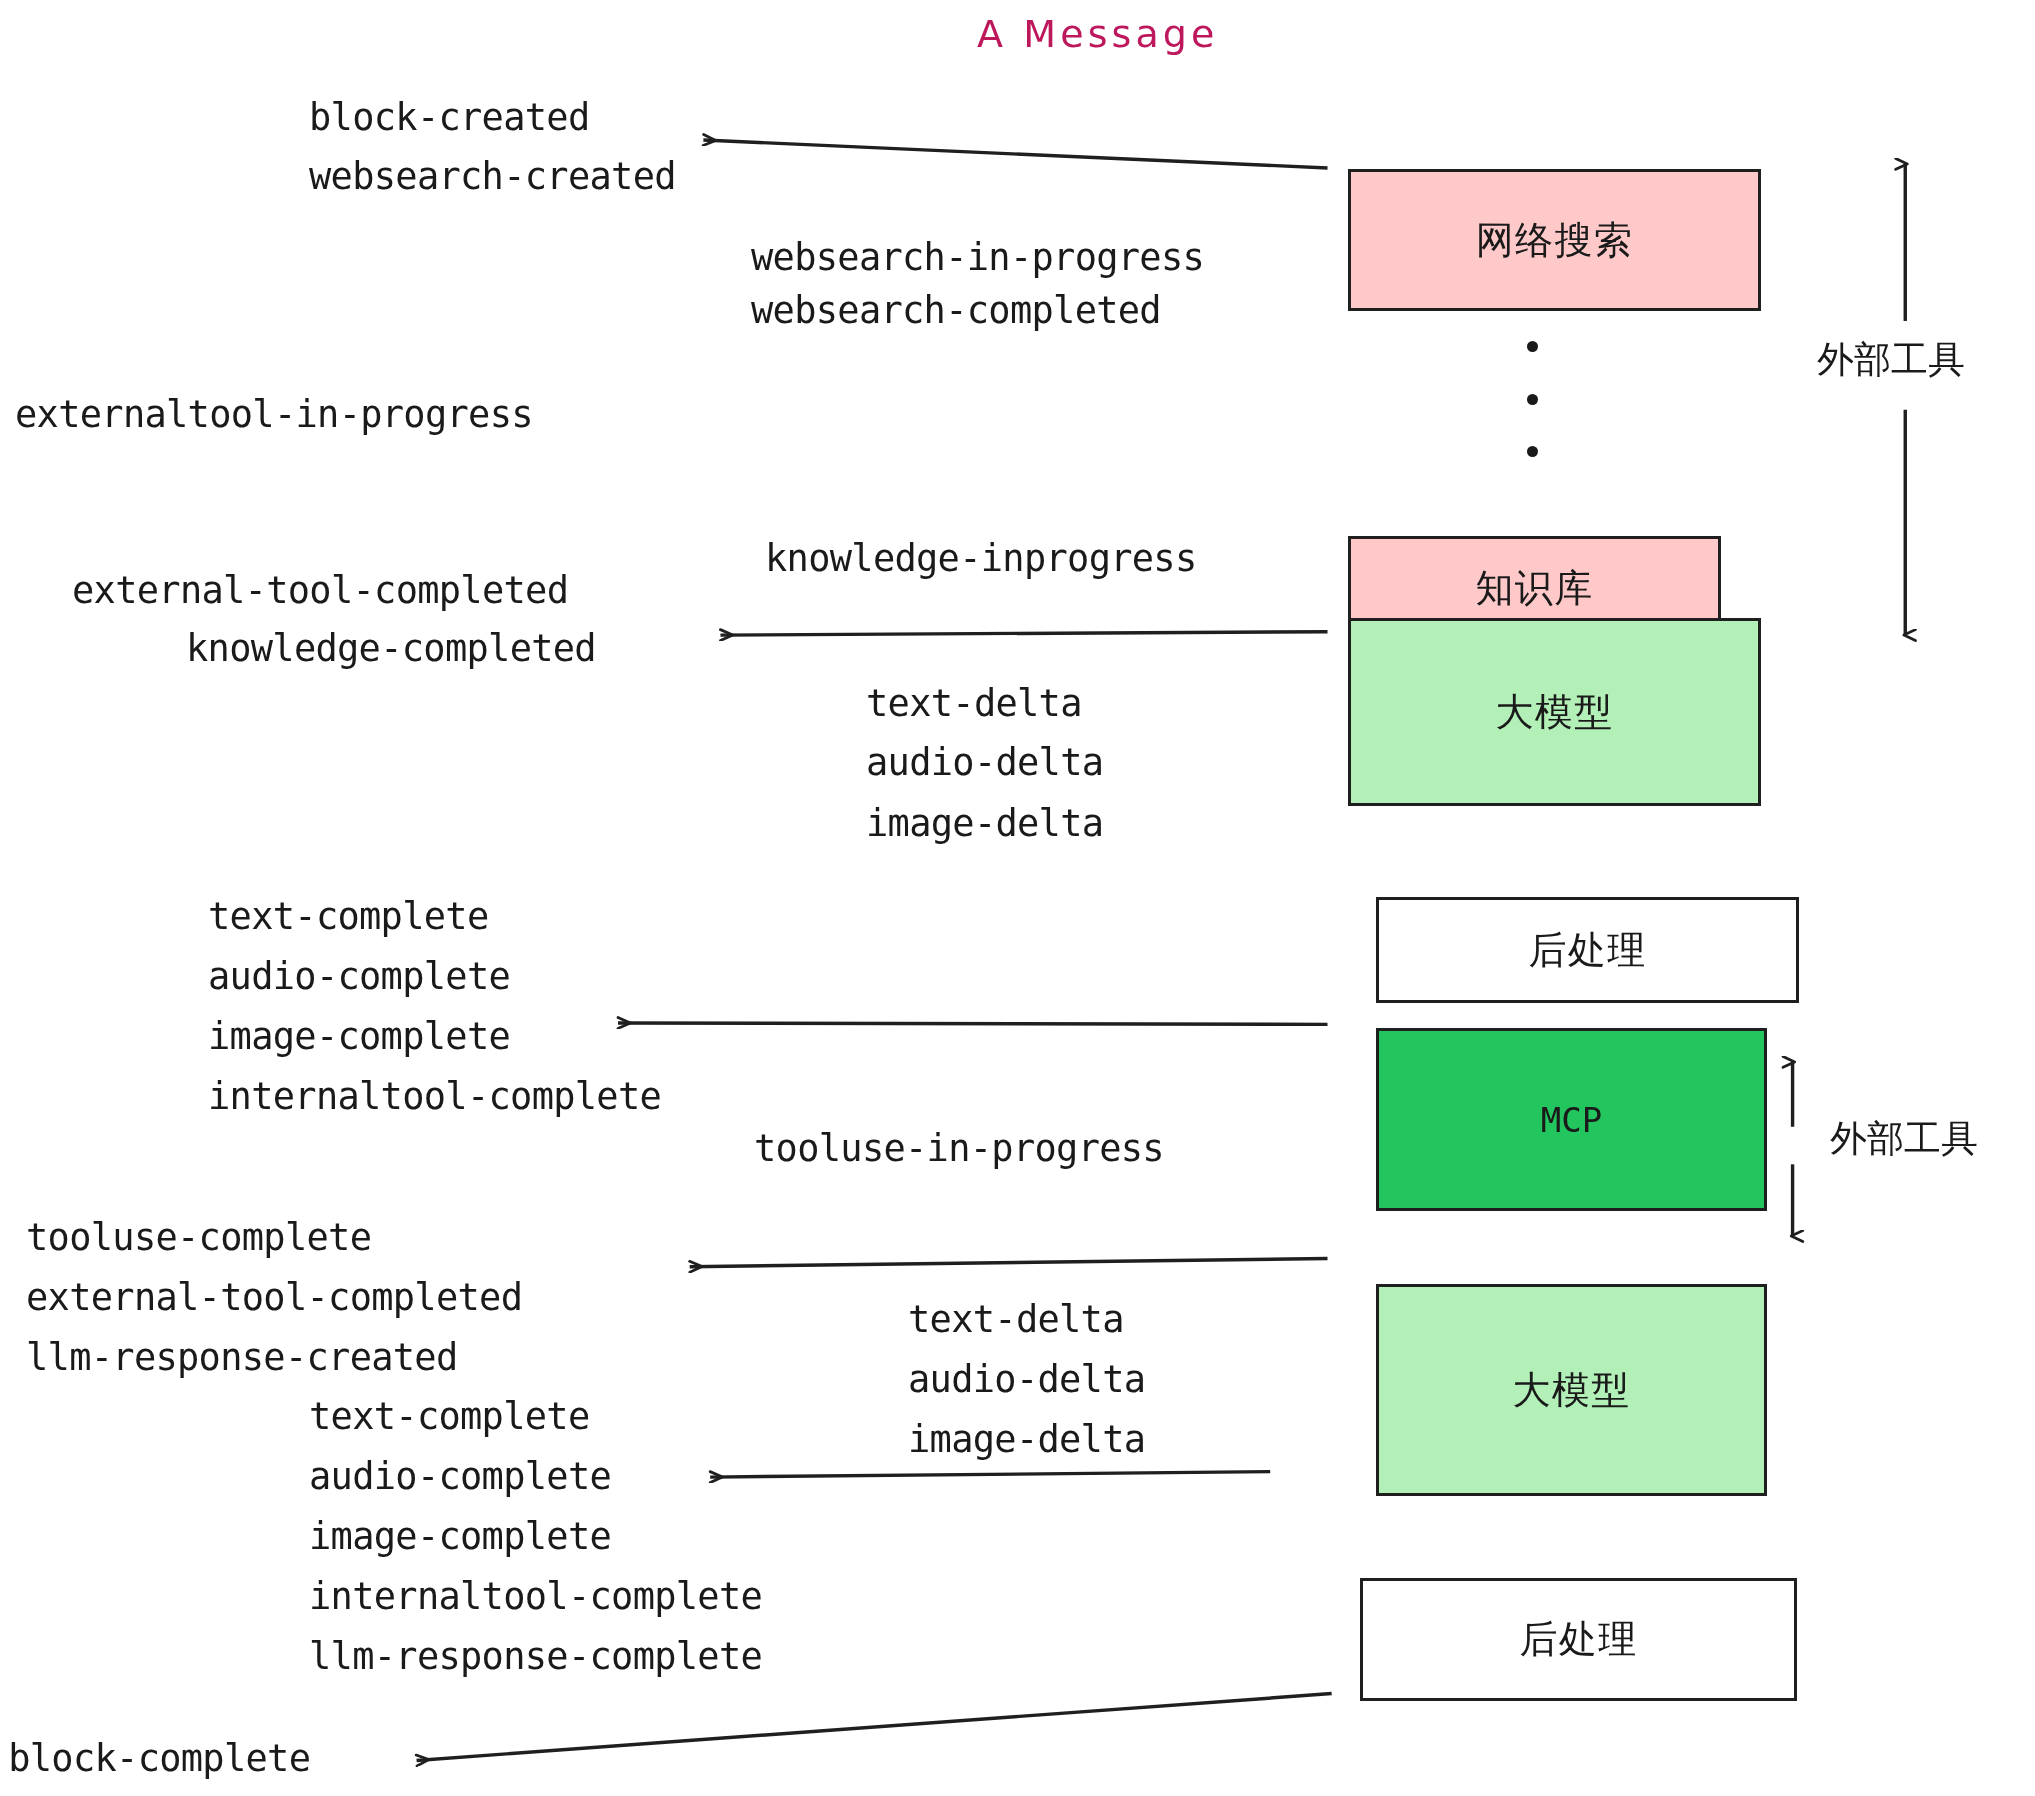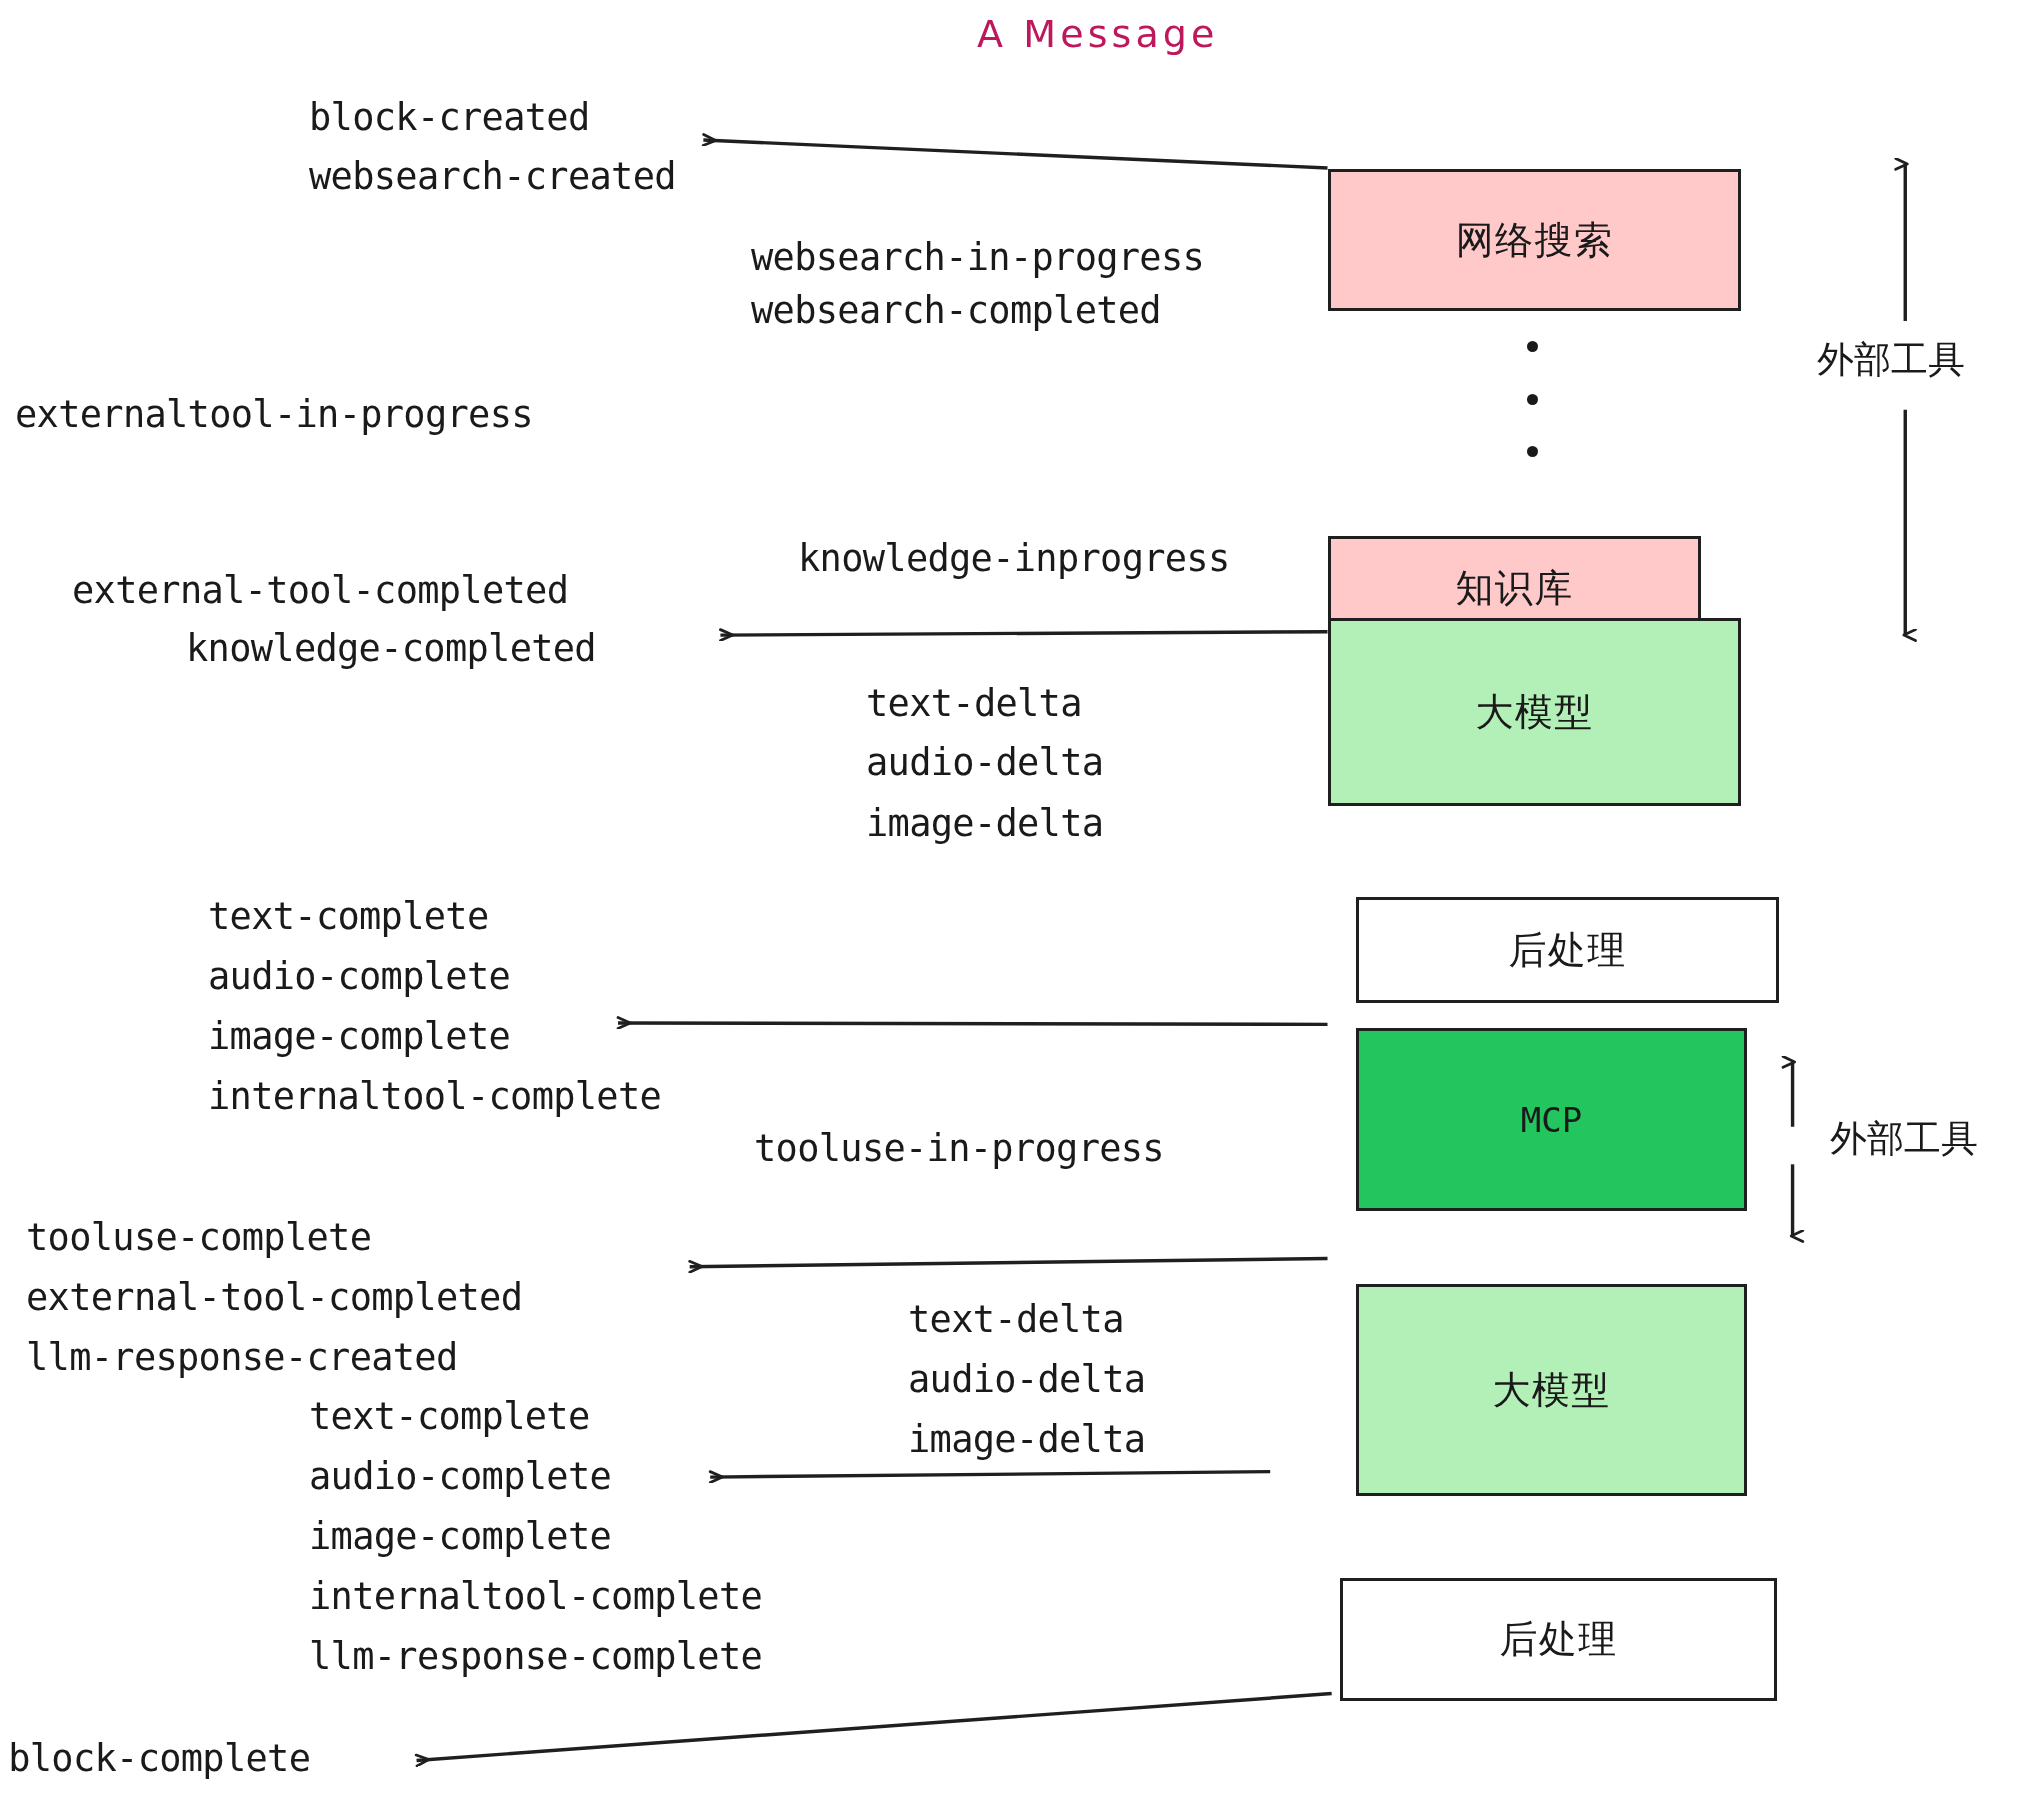--- a/index.html
+++ b/index.html
@@ -50,20 +50,21 @@
     position: absolute;
     box-sizing: border-box;
     border: 3.4px solid #1f1f1f;
     display: flex;
     align-items: center;
     justify-content: center;
     font-family: "DejaVu Sans", "Liberation Sans", sans-serif;
     font-size: 38px;
     color: #1a1a1a;
     letter-spacing: 1.4px;
+    margin-left: 20px;
   }
   .node.mono {
     font-family: "DejaVu Sans Mono", "Liberation Mono", monospace;
     font-size: 34px;
     letter-spacing: 0;
   }
 
   
   .dots {
     position: absolute;
@@ -145,21 +146,21 @@
 
   <div class="title" style="left:977px; top:12.3px;">A Message</div>
 
   <div class="evt" style="left:309px; top:99px;">block-created</div>
   <div class="evt" style="left:309px; top:158px;">websearch-created</div>
   <div class="evt" style="left:751px; top:203px;margin-top:36px;">websearch-in-progress</div>
   <div class="evt" style="left:751px; top:292px;text-align:right;">websearch-completed</div>
 
   <div class="evt" style="left:15px; top:396px;">externaltool-in-progress</div>
 
-  <div class="evt" style="left:765px; top:540px;margin-left:33px;">knowledge-inprogress</div>
+  <div class="evt" style="left:765px; top:540px;">knowledge-inprogress</div>
   <div class="evt" style="left:72px; top:572px;">external-tool-completed</div>
   <div class="evt" style="left:186px; top:630px;">knowledge-completed</div>
 
   <div class="evt" style="left:866px; top:685px;">text-delta</div>
   <div class="evt" style="left:866px; top:744px;">audio-delta</div>
   <div class="evt" style="left:866px; top:805px;">image-delta</div>
 
   <div class="evt" style="left:208px; top:898px;">text-complete</div>
   <div class="evt" style="left:208px; top:958px;">audio-complete</div>
   <div class="evt" style="left:208px; top:1018px;">image-complete</div>

